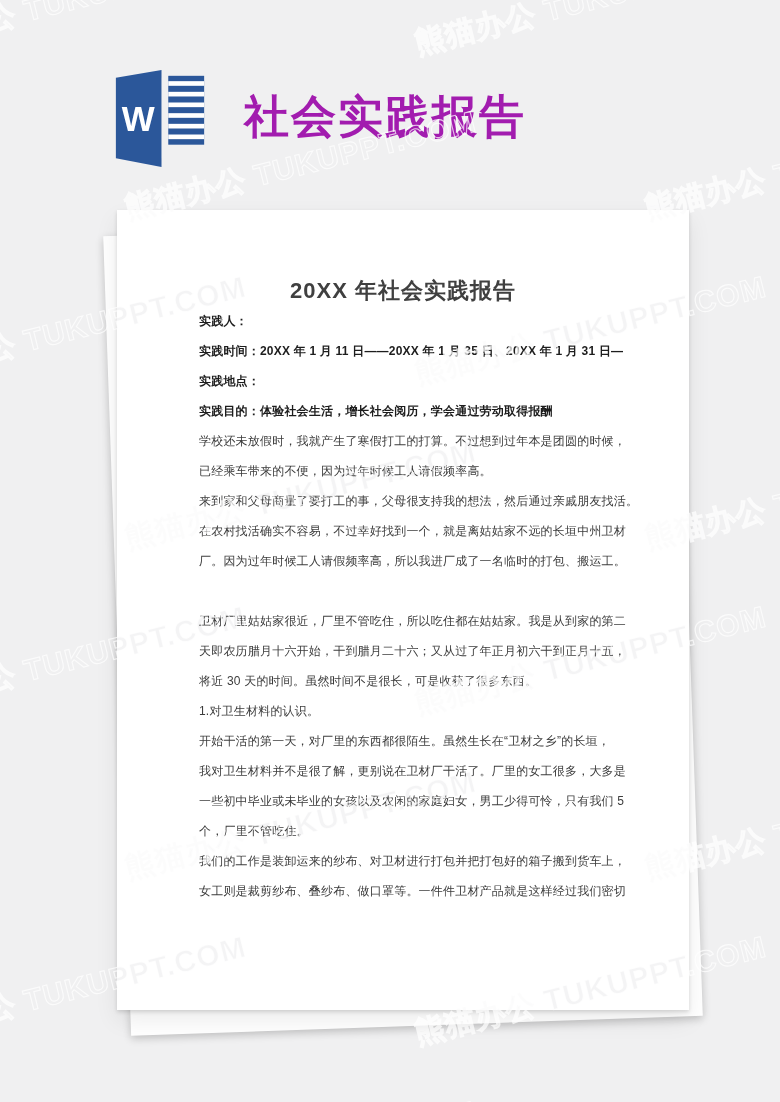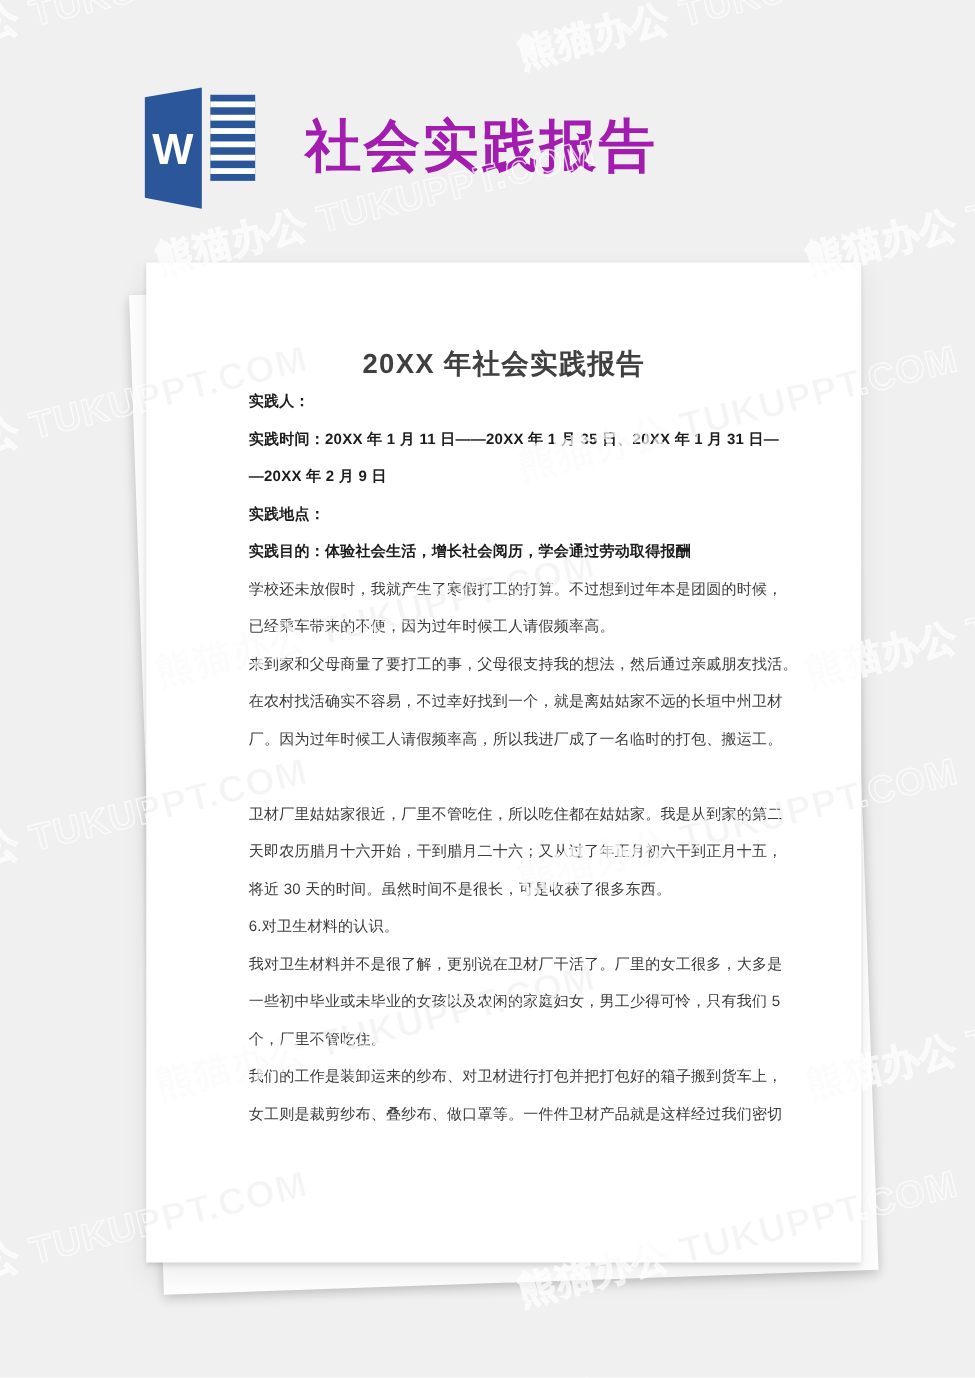--- a/index.html
+++ b/index.html
@@ -109,33 +109,33 @@
         <span class="wm-tile" style="left: 410px; top: 640px;">熊猫办公 TUKUPPT.COM</span>
         <span class="wm-tile" style="left: 120px; top: 805px;">熊猫办公 TUKUPPT.COM</span>
         <span class="wm-tile" style="left: 640px; top: 805px;">熊猫办公 TUKUPPT.COM</span>
         <span class="wm-tile" style="left: -110px; top: 970px;">熊猫办公 TUKUPPT.COM</span>
         <span class="wm-tile" style="left: 410px; top: 970px;">熊猫办公 TUKUPPT.COM</span>
       </div>
     <h1 class="doc-title">20XX 年社会实践报告</h1>
     <div class="doc-lines">
         <div class="doc-line bold">实践人：</div>
         <div class="doc-line bold">实践时间：20XX 年 1 月 11 日——20XX 年 1 月 35 日、20XX 年 1 月 31 日—</div>
-        <div class="doc-line bold">—20XX 年 2 月 9 日</div>
         <div class="doc-line bold">实践地点：</div>
         <div class="doc-line bold">实践目的：体验社会生活，增长社会阅历，学会通过劳动取得报酬</div>
         <div class="doc-line">学校还未放假时，我就产生了寒假打工的打算。不过想到过年本是团圆的时候，</div>
         <div class="doc-line">已经乘车带来的不便，因为过年时候工人请假频率高。</div>
         <div class="doc-line">来到家和父母商量了要打工的事，父母很支持我的想法，然后通过亲戚朋友找活。</div>
         <div class="doc-line">在农村找活确实不容易，不过幸好找到一个，就是离姑姑家不远的长垣中州卫材</div>
         <div class="doc-line">厂。因为过年时候工人请假频率高，所以我进厂成了一名临时的打包、搬运工。</div>
         <div class="doc-line"></div>
         <div class="doc-line">卫材厂里姑姑家很近，厂里不管吃住，所以吃住都在姑姑家。我是从到家的第二</div>
         <div class="doc-line">天即农历腊月十六开始，干到腊月二十六；又从过了年正月初六干到正月十五，</div>
         <div class="doc-line">将近 30 天的时间。虽然时间不是很长，可是收获了很多东西。</div>
-        <div class="doc-line">6.对卫生材料的认识。</div>
+        <div class="doc-line">1.对卫生材料的认识。</div>
+        <div class="doc-line">开始干活的第一天，对厂里的东西都很陌生。虽然生长在“卫材之乡”的长垣，</div>
         <div class="doc-line">我对卫生材料并不是很了解，更别说在卫材厂干活了。厂里的女工很多，大多是</div>
         <div class="doc-line">一些初中毕业或未毕业的女孩以及农闲的家庭妇女，男工少得可怜，只有我们 5</div>
         <div class="doc-line">个，厂里不管吃住。</div>
         <div class="doc-line">我们的工作是装卸运来的纱布、对卫材进行打包并把打包好的箱子搬到货车上，</div>
         <div class="doc-line">女工则是裁剪纱布、叠纱布、做口罩等。一件件卫材产品就是这样经过我们密切</div>
       </div>
   </div>
 
   <div class="wm-global">
       <span class="wm-tile" style="left: -110px; top: -20px;">熊猫办公 TUKUPPT.COM</span>

